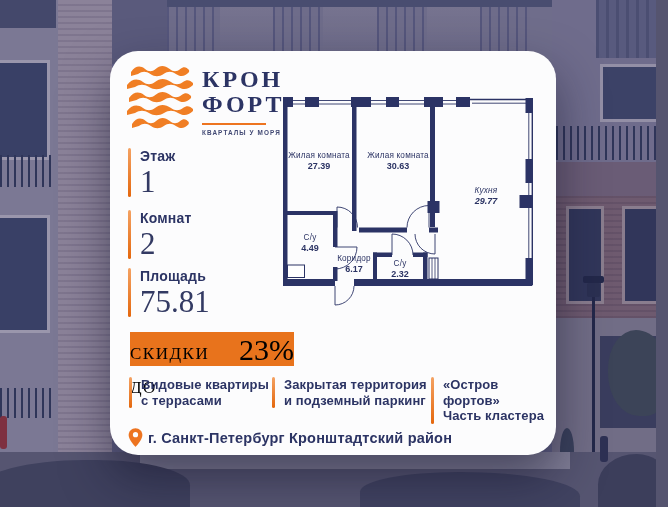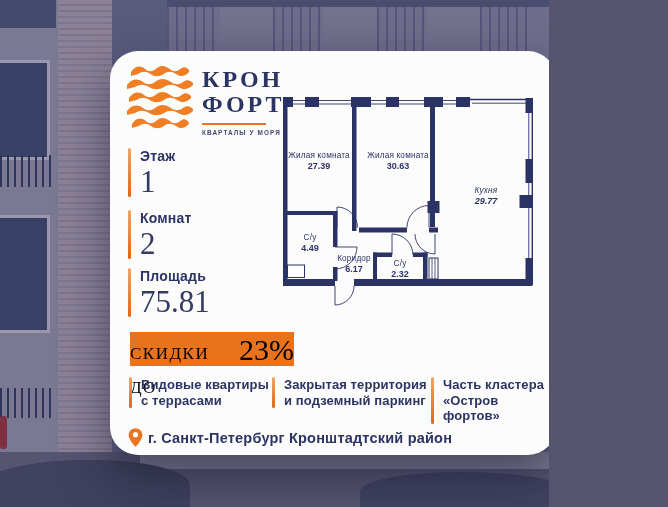--- a/index.html
+++ b/index.html
@@ -1,20 +1,20 @@
 <!DOCTYPE html>
 <html><head>
 <meta charset="utf-8">
 <style>
   :root{
     --navy:#2C3464; --wall:#2B3365; --orange:#ED7420; --badge:#E8731C; --card:#FCFCFD;
   }
   *{margin:0;padding:0;box-sizing:border-box;}
   body{font-family:"Liberation Sans",sans-serif;background:#55546f;}
-  .stage{position:relative;width:549px;height:507px;overflow:hidden;background:linear-gradient(180deg,#63628a 0%,#6e6c90 55%,#5a5a7e 100%);}
+  .stage{position:relative;width:656px;height:507px;overflow:hidden;background:linear-gradient(180deg,#63628a 0%,#6e6c90 55%,#5a5a7e 100%);}
   .abs{position:absolute;}
 
   
   .bldg-center{left:112px;top:0;width:444px;height:64px;background:#6f6d8b;}
   .bldg-center .topband{left:0;top:0;width:444px;height:7px;background:#494d70;}
   .slat{top:7px;height:57px;background:repeating-linear-gradient(90deg,#55567c 0 2px,#6e6c8a 2px 9px);}
   .panel{top:7px;height:57px;background:linear-gradient(180deg,#76738f,#6c6a88);}
   .corner-dark{left:0;top:0;width:55px;height:64px;background:#5a5a7c;}
   .bldg-left{left:0;top:0;width:112px;height:462px;background:#7b7894;}
   .brick{left:58px;top:0;width:54px;height:462px;background:#8b8299 repeating-linear-gradient(0deg,rgba(60,50,85,.16) 0 2px,rgba(0,0,0,0) 2px 6px);}
@@ -273,22 +273,22 @@
     <div class="abs feature f1">
       <div class="bar"></div>
       <div class="feature-text">
         <div>Видовые квартиры</div>
         <div>с террасами</div>
       </div>
     </div>
     <div class="abs feature f3">
       <div class="bar"></div>
       <div class="feature-text">
+        <div>«Остров фортов»</div>
         <div>Часть кластера</div>
-        <div>«Остров фортов»</div>
       </div>
     </div>
 
     <svg class="abs loc-pin" width="15" height="19" viewBox="0 0 24 30">
       <path d="M12 0C5.9 0 1 4.9 1 11c0 8 11 19 11 19s11-11 11-19C23 4.9 18.1 0 12 0Z" fill="#ED7420"></path>
       <circle cx="12" cy="10.5" r="4.2" fill="#FCFCFD"></circle>
     </svg>
     <div class="abs loc-text">г. Санкт-Петербург Кронштадтский район</div>
 
   </div>

